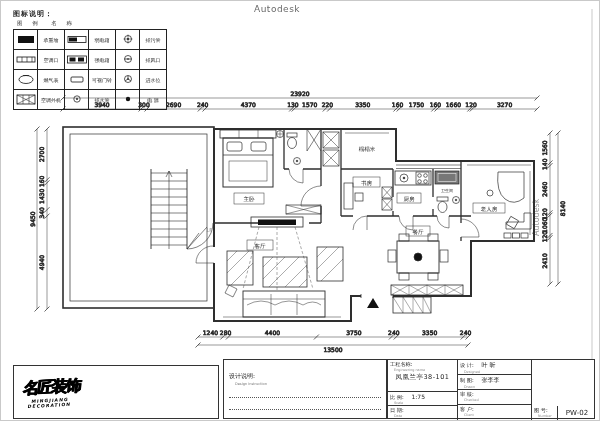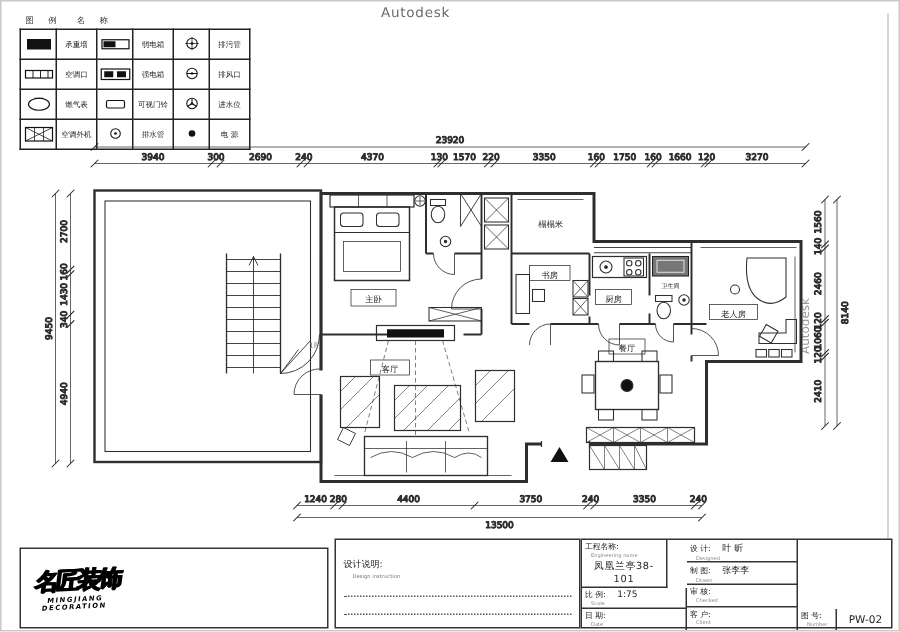--- a/index.html
+++ b/index.html
@@ -45,20 +45,21 @@
 </head>
 <body>
 
 <div class="sheet">
 
   <div class="wm wm-top">Autodesk</div>
   <div class="wm wm-bottom">Autodesk</div>
   <div class="wm wm-right">Autodesk</div>
 
   <div class="legend">
+    <div class="legend-title">图标说明：</div>
     <div class="legend-headers">图 例　名 称</div>
     <table>
         <tbody id="legend-body">
           <tr>
             <td class="sym"><svg width="22" height="12" viewBox="0 0 22 12">
                 <rect x="3" y="3" width="16" height="7" fill="#111"></rect>
               </svg></td>
             <td class="nm">承重墙</td>
             <td class="sym"><svg width="22" height="12" viewBox="0 0 22 12">
                 <rect x="2" y="3.5" width="18" height="6" fill="none" stroke="#111" stroke-width="0.8"></rect>
@@ -400,21 +401,21 @@
 
   <div class="box designnotes">
     <span class="dn-label">设计说明:</span>
     <span class="dn-eng">Design instruction</span>
     <div class="dn-line"></div>
     <div class="dn-line"></div>
     <div class="dn-line"></div>
   </div>
 
   <div class="box titleblock">
-    <div class="tb-cell" style="left:0;top:0;width:57px;height:32px;">
+    <div class="tb-cell" style="left:0;top:0;width:70px;height:32px;">
       <span class="tb-label">工程名称:</span>
       <span class="tb-eng">Engineering name</span>
       <span class="tb-value">凤凰兰亭38-101</span>
     </div>
     <div class="tb-cell" style="left:0;top:32px;width:70px;height:14px;">
       <span class="tb-label">比 例:</span>
       <span class="tb-inline">1:75</span>
       <span class="tb-eng">Scale</span>
     </div>
     <div class="tb-cell" style="left:0;top:46px;width:70px;height:14px;border-bottom:none;">

